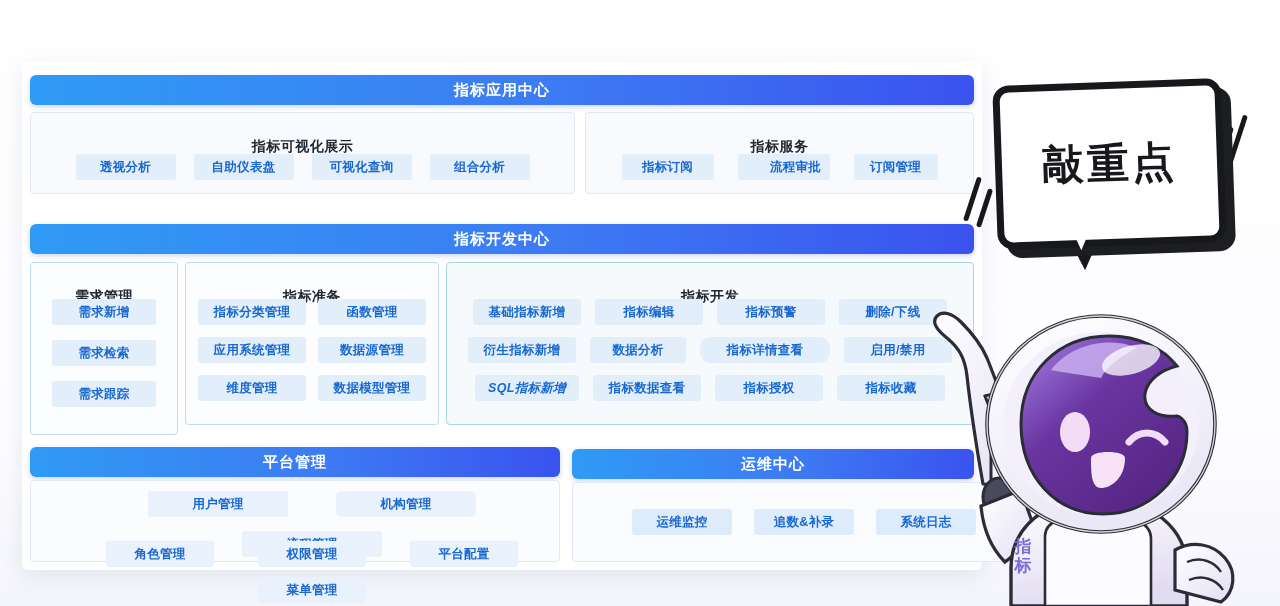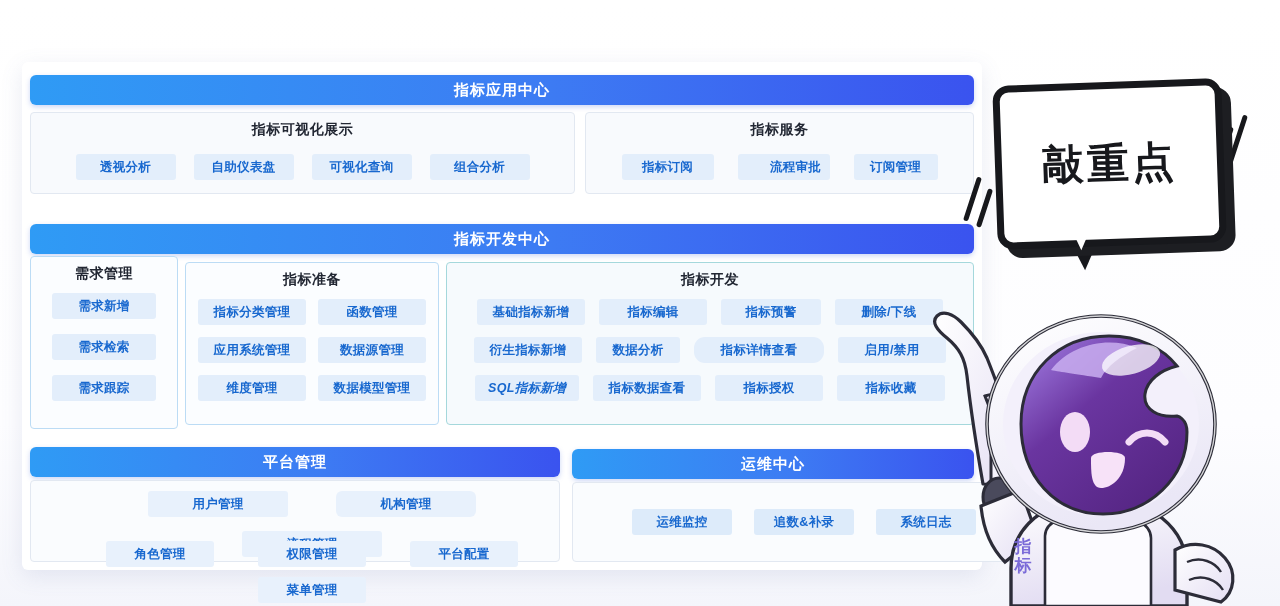--- a/index.html
+++ b/index.html
@@ -57,21 +57,21 @@
   }
   .panel.teal { border-color: #a5d8dc; background:#f6fafd; }
   .panel.blue { border-color: #bcdcf5; background:#fbfdff; }
   .panel.plain { border-color: #e2e8f1; background:#f8fafd; }
 
   .panel-title {
     text-align: center;
     font-size: 14px;
     font-weight: bold;
     color: #222733;
-    margin-top: 8px;
+    margin-top: 25px;
     letter-spacing: .5px;
   }
 
   .chips {
     position: absolute;
     left: 0; right: 0;
     display: flex;
     flex-wrap: wrap;
     justify-content: center;
     box-sizing: border-box;
@@ -198,21 +198,21 @@
         <div class="chip" style="width:92px;">指标订阅</div>
         <div class="chip" style="width:92px;padding-left:24px;">流程审批</div>
         <div class="chip" style="width:84px;">订阅管理</div>
       </div>
     </div>
 
     <div class="band" style="left:8px; top:162px; width:944px;">
       <span>指标开发中心</span>
     </div>
 
-    <div class="panel blue" style="left:8px; top:194px; width:148px; height:173px;">
+    <div class="panel blue" style="left:8px; top:200px; width:148px; height:173px;">
       <div class="panel-title">需求管理</div>
       <div class="chips" style="top:36px; gap:15px; flex-direction:column; align-items:center;">
         <div class="chip" style="width:104px;">需求新增</div>
         <div class="chip" style="width:104px;">需求检索</div>
         <div class="chip" style="width:104px;">需求跟踪</div>
       </div>
     </div>
 
     <div class="panel blue" style="left:163px; top:200px; width:254px; height:163px;">
       <div class="panel-title">指标准备</div>
@@ -224,24 +224,24 @@
         <div class="chip nowrap" style="width:108px;">维度管理</div>
         <div class="chip nowrap" style="width:108px;">数据模型管理</div>
       </div>
     </div>
 
     <div class="panel teal" style="left:424px; top:200px; width:528px; height:163px;">
       <div class="panel-title">指标开发</div>
       <div class="chips" style="top:36px; gap:12px 14px; padding:0 14px;align-items:flex-end;">
         <div class="chip nowrap" style="width:108px;">基础指标新增</div>
         <div class="chip nowrap" style="width:108px;">指标编辑</div>
-        <div class="chip nowrap" style="width:100px;">指标预警</div>
+        <div class="chip nowrap" style="width:108px;">指标预警</div>
         <div class="chip nowrap" style="width:108px;">删除/下线</div>
         <div class="chip nowrap" style="width:108px;">衍生指标新增</div>
-        <div class="chip nowrap" style="width:84px;">数据分析</div>
+        <div class="chip nowrap" style="width:96px;">数据分析</div>
         <div class="chip nowrap" style="width:130px;border-radius:11px;">指标详情查看</div>
         <div class="chip nowrap" style="width:108px;">启用/禁用</div>
         <div class="chip nowrap" style="width:104px;font-style:italic;">SQL指标新增</div>
         <div class="chip nowrap" style="width:108px;">指标数据查看</div>
         <div class="chip nowrap" style="width:108px;">指标授权</div>
         <div class="chip nowrap" style="width:108px;">指标收藏</div>
       </div>
     </div>
 
     <div class="band" style="left:8px; top:385px; width:530px;">

